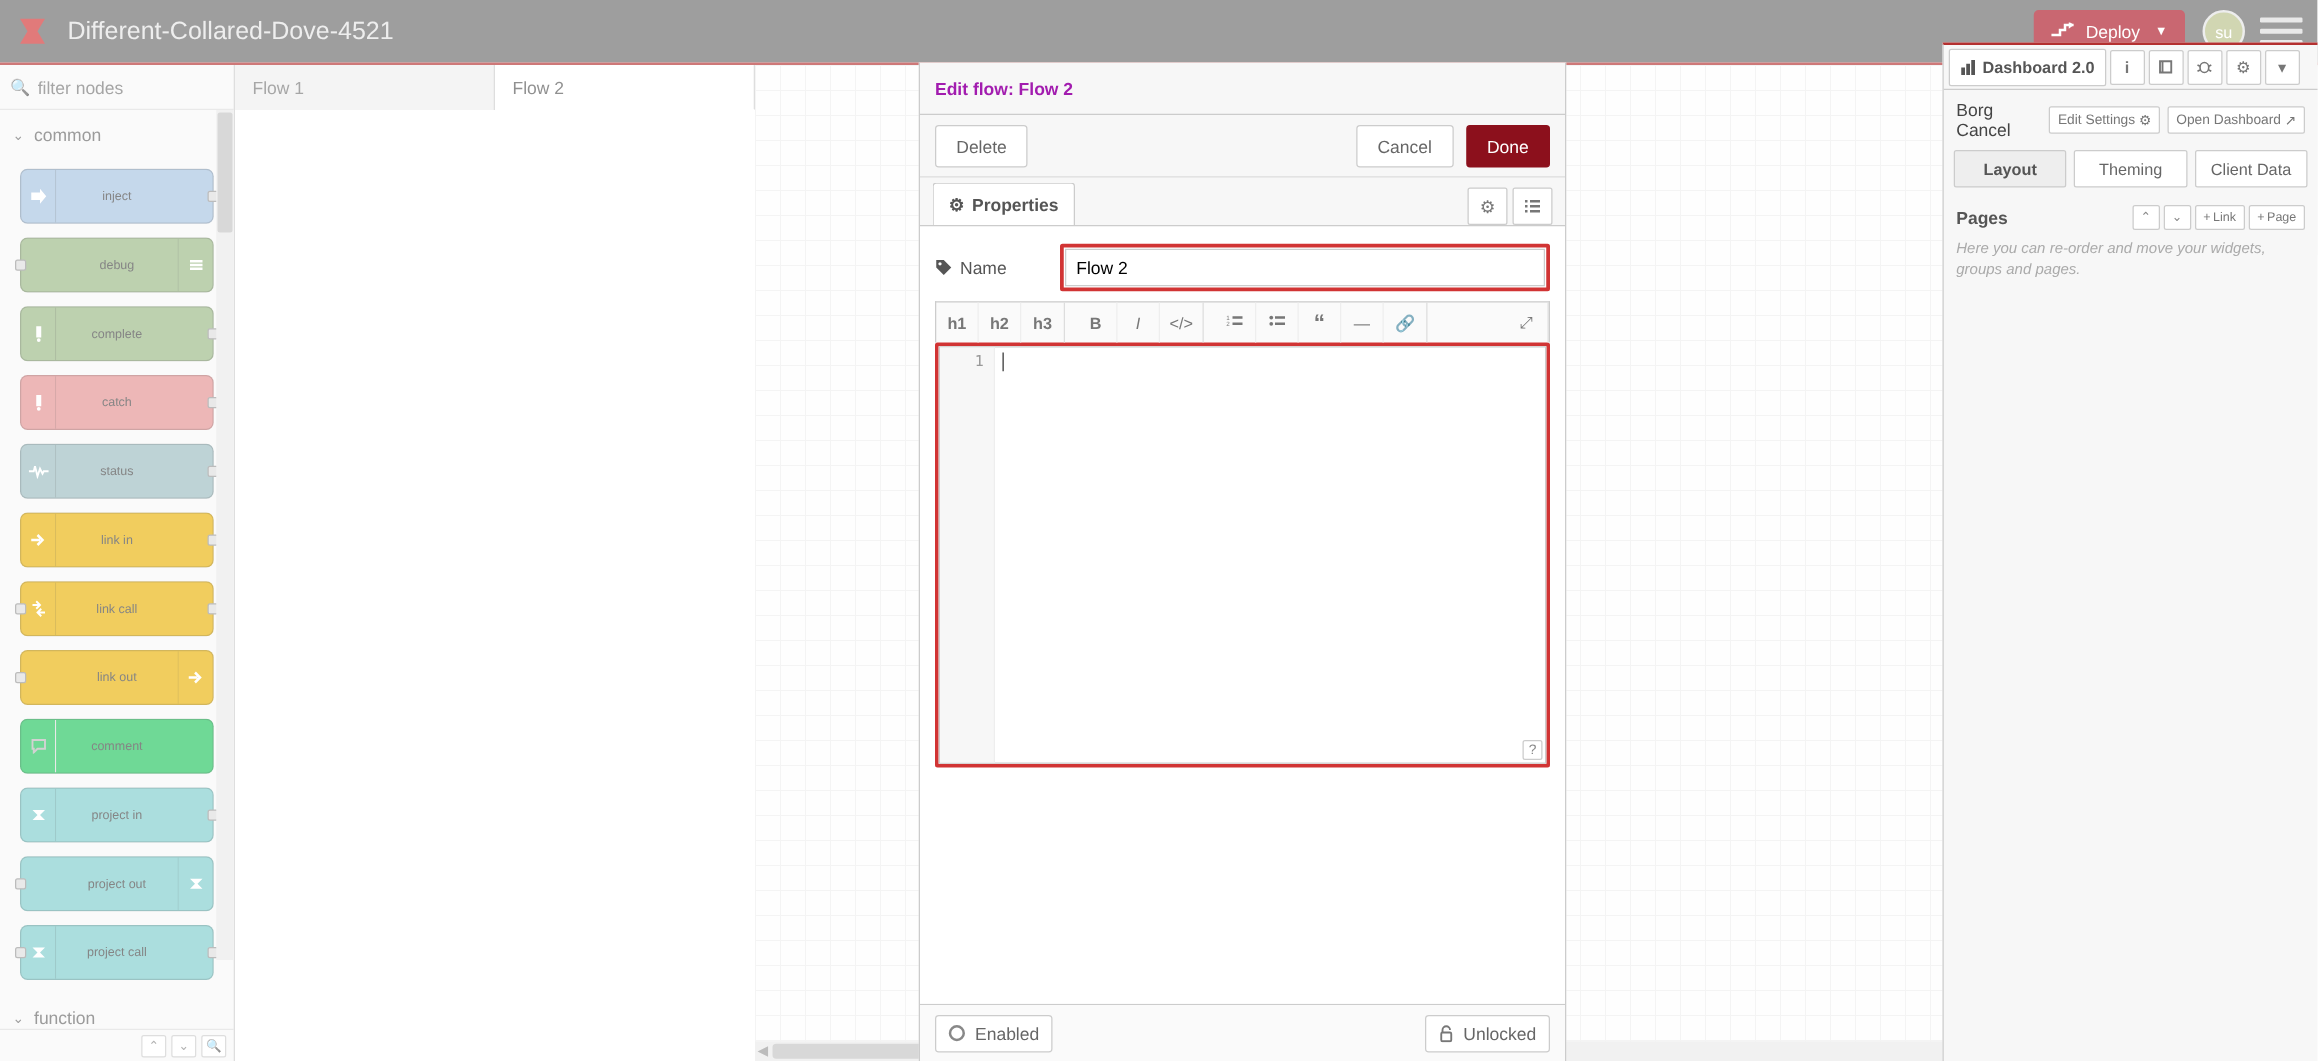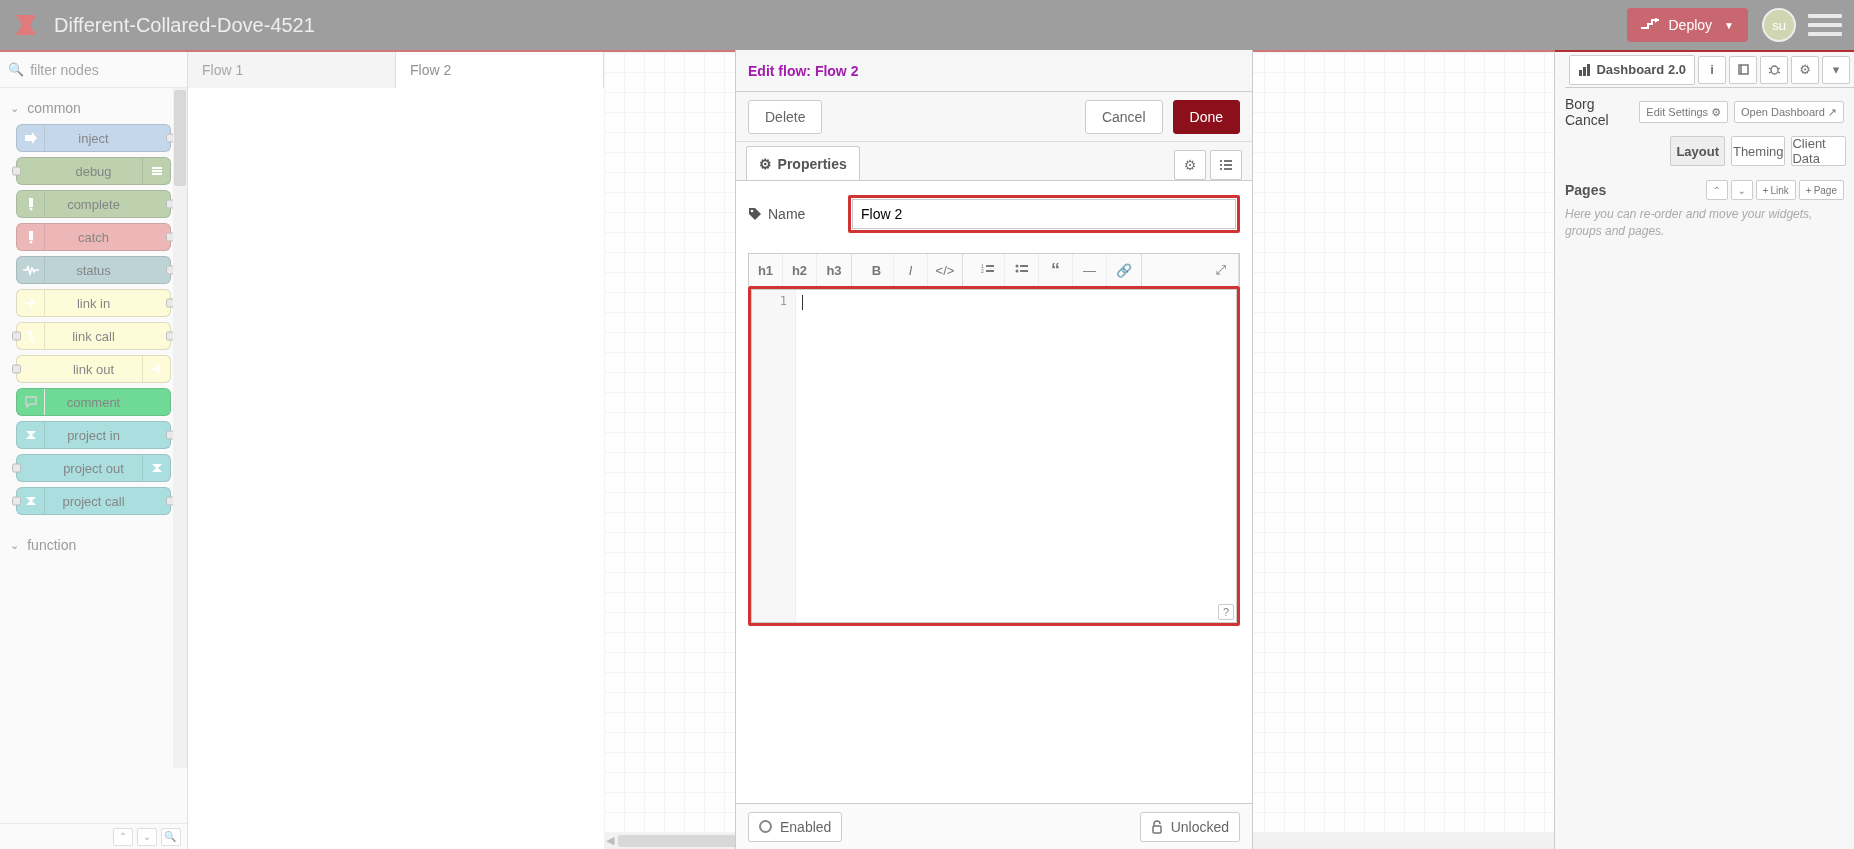--- a/index.html
+++ b/index.html
@@ -25,31 +25,31 @@
 
 .palette { width: 188px; background: #f7f7f7; border-right: 1px solid #ccc; display: flex; flex-direction: column; }
 .palette-search { height: 36px; border-bottom: 1px solid #ddd; display: flex; align-items: center; padding: 0 8px; color: #999; }
 .palette-search .mag { margin-right: 6px; font-size: 13px; }
 .palette-search input { border: none; background: transparent; outline: none; font-size: 14px; color: #888; width: 100%; }
 .palette-body { flex: 1; overflow-y: auto; padding: 4px 6px; position: relative; }
 .palette-scrollbar { position: absolute; right: 0; top: 0; width: 14px; height: 680px; background: #eaeaea; }
 .palette-thumb { position: absolute; right: 1px; top: 2px; width: 12px; height: 96px; background: #c3c3c3; border-radius: 2px; }
 .palette-cat { display: flex; align-items: center; padding: 8px 4px; cursor: pointer; color: #666; font-weight: 500; }
 .palette-cat .chev { margin-right: 8px; font-size: 11px; }
-.node { height: 28px; border-radius: 6px; margin: 0 10px 5px 10px; display: flex; align-items: center; justify-content: center; position: relative; font-size: 13px; color: #444; border: 1px solid rgba(0,0,0,0.2); cursor: grab; }
+.node { height: 44px; border-radius: 6px; margin: 11px 10px 5px 10px; display: flex; align-items: center; justify-content: center; position: relative; font-size: 10px; color: #444; border: 1px solid rgba(0,0,0,0.2); cursor: grab; }
 .node .icon-box { position: absolute; left: 0; top: 0; bottom: 0; width: 28px; display: flex; align-items: center; justify-content: center; border-right: 1px solid rgba(0,0,0,0.15); border-radius: 5px 0 0 5px; }
 .node .icon-box-r { position: absolute; right: 0; top: 0; bottom: 0; width: 28px; display: flex; align-items: center; justify-content: center; border-left: 1px solid rgba(0,0,0,0.15); border-radius: 0 5px 5px 0; }
 .node .port-r { position: absolute; right: -5px; top: 50%; transform: translateY(-50%); width: 9px; height: 9px; background: #ddd; border: 1px solid #999; border-radius: 2px; }
 .node .port-l { position: absolute; left: -5px; top: 50%; transform: translateY(-50%); width: 9px; height: 9px; background: #ddd; border: 1px solid #999; border-radius: 2px; }
 .node-inject { background: #a7c3e0; }
 .node-debug { background: #9ab885; }
 .node-complete { background: #9ab885; }
 .node-catch { background: #e49191; }
 .node-status { background: #9cbcc1; }
-.node-link { background: #fef9c3; }
+.node-link { background: #eab308; }
 .node-comment { background: #22c55e; }
 .node-project { background: #7ecdcd; }
 .palette-footer { height: 26px; border-top: 1px solid #ddd; display: flex; align-items: center; justify-content: flex-end; padding: 0 6px; gap: 4px; }
 .palette-footer .btn-sm { width: 20px; height: 18px; border: 1px solid #ccc; border-radius: 2px; display: flex; align-items: center; justify-content: center; font-size: 10px; color: #888; background: #fff; cursor: pointer; }
 
 
 .canvas-area { flex: 1; display: flex; flex-direction: row; background: #fff; position: relative; }
 .tabs-row { height: 36px; background: #f7f7f7; border-bottom: 1px solid #ccc; display: flex; }
 .tab { width: 208px; height: 36px; border-right: 1px solid #ccc; display: flex; align-items: center; padding: 0 14px; cursor: pointer; color: #777; background:#eee; }
 .tab.active { background: #fff; color: #555; border-bottom: 1px solid #fff; margin-bottom: -1px; }
@@ -65,21 +65,21 @@
 .tray-title { font-weight: 600; color: #a21caf; }
 .tray-actions { height: 50px; display: flex; align-items: center; padding: 0 12px; gap: 10px; border-bottom: 1px solid #ddd; }
 .btn { height: 34px; padding: 0 16px; border-radius: 3px; border: 1px solid #ccc; background: #fff; cursor: pointer; font-size: 14px; color: #666; display: flex; align-items: center; }
 .btn.primary { background: #8c101c; color: #fff; border-color: #8c101c; }
 .spacer { flex: 1; }
 .tray-tabs { height: 38px; display: flex; align-items: flex-end; padding: 0 10px; gap: 0; }
 .tray-tab { height: 34px; padding: 0 12px; border: 1px solid #ccc; border-bottom: none; background: #fff; display: flex; align-items: center; gap: 6px; color: #555; border-radius: 3px 3px 0 0; cursor: pointer; font-weight: 600; }
 .tray-toolbar-right { margin-left: auto; display: flex; gap: 4px; }
 .tray-icon-btn { width: 32px; height: 30px; border: 1px solid #ccc; background: #fff; display: flex; align-items: center; justify-content: center; cursor: pointer; border-radius: 2px; color: #777; }
 .tray-body { flex: 1; background: #fff; border-top: 1px solid #ccc; padding: 14px 12px 10px 12px; overflow-y: auto; position: relative; }
-.form-row { display: flex; align-items: center; margin-bottom: 20px; }
+.form-row { display: flex; align-items: center; margin-bottom: 8px; }
 .form-label { width: 100px; display: flex; align-items: center; gap: 6px; color: #555; }
 .form-input-wrap { flex: 1; border: 3px solid #d13434; padding: 1px; border-radius: 2px; }
 .form-input { width: 100%; height: 30px; border: 1px solid #ccc; padding: 0 8px; font-size: 14px; outline: none; }
 .desc-label { margin: 8px 0 8px 2px; color: #555; }
 .md-toolbar { display: flex; border: 1px solid #ccc; border-bottom: none; background: #fafafa; }
 .md-grp { display: flex; border-right: 1px solid #ddd; }
 .md-btn { width: 34px; height: 32px; display: flex; align-items: center; justify-content: center; cursor: pointer; color: #777; font-size: 13px; border-right: 1px solid #eee; text-align: right; }
 .md-btn.h { font-weight: 600; font-size: 13px; }
 .md-btn:last-child { border-right: none; }
 .md-expand { margin-left: auto; }
@@ -87,21 +87,21 @@
 .editor { display: flex; height: 334px; border: 1px solid #ccc; background: #fff; position: relative; }
 .gutter { width: 44px; background: #f7f7f7; border-right: 1px solid #eee; text-align: right; padding: 4px 8px 0 0; color: #999; font-size: 12px; font-family: monospace; }
 .editor-content { flex: 1; padding: 4px 6px; font-family: monospace; font-size: 13px; position: relative; }
 .cursor { display: inline-block; width: 1px; height: 15px; background: #333; vertical-align: middle; }
 .editor-help { position: absolute; right: 2px; bottom: 2px; width: 16px; height: 16px; border: 1px solid #ccc; border-radius: 2px; font-size: 11px; color: #888; display: flex; align-items: center; justify-content: center; }
 .tray-footer { height: 46px; border-top: 1px solid #ccc; display: flex; align-items: center; padding: 0 12px; background: #fafafa; }
 .toggle-pill { height: 30px; border: 1px solid #ccc; border-radius: 3px; background: #fff; display: flex; align-items: center; padding: 0 10px; gap: 8px; color: #666; cursor: pointer; }
 .toggle-pill .ring { width: 13px; height: 13px; border: 2px solid #888; border-radius: 50%; }
 
 
-.sidebar { width: 300px; background: #f7f7f7; border-left: 1px solid #ccc; display: flex; flex-direction: column; position: absolute; right: 0; top: 50px; bottom: 0; border-top: 2px solid #b43030; z-index: 12; align-items: flex-end; }
+.sidebar { width: 300px; background: #f7f7f7; border-left: 1px solid #ccc; display: flex; flex-direction: column; position: absolute; right: 0; top: 34px; bottom: 0; border-top: 2px solid #b43030; z-index: 12; }
 .sb-tabs { height: 36px; border-bottom: 1px solid #ccc; display: flex; align-items: center; padding: 0 4px; gap: 3px; }
 .sb-tab-main { height: 30px; border: 1px solid #ccc; background: #fff; padding: 0 8px; display: flex; align-items: center; gap: 4px; font-weight: 600; font-size: 13px; color: #555; border-radius: 2px; cursor: pointer; }
 .sb-icon-tab { width: 28px; height: 28px; border: 1px solid #ccc; background: #fff; display: flex; align-items: center; justify-content: center; cursor: pointer; border-radius: 2px; color: #777; font-size: 13px; }
 .sb-header-row { display: flex; align-items: center; padding: 8px 10px; gap: 6px; }
 .sb-title { font-size: 14px; color: #444; flex: 1; }
 .sb-small-btn { height: 22px; padding: 0 6px; border: 1px solid #ccc; background: #fff; border-radius: 2px; font-size: 11px; color: #777; display: flex; align-items: center; gap: 3px; cursor: pointer; }
 .sb-sub-tabs { display: flex; gap: 6px; padding: 0 8px 8px 8px; }
 .sb-sub-tab { flex: 1; height: 30px; border: 1px solid #ccc; background: #fff; display: flex; align-items: center; justify-content: center; font-size: 13px; color: #666; border-radius: 2px; cursor: pointer; }
 .sb-sub-tab.active { background: #eee; font-weight: 600; color: #555; }
 .sb-section { padding: 6px 10px; }

